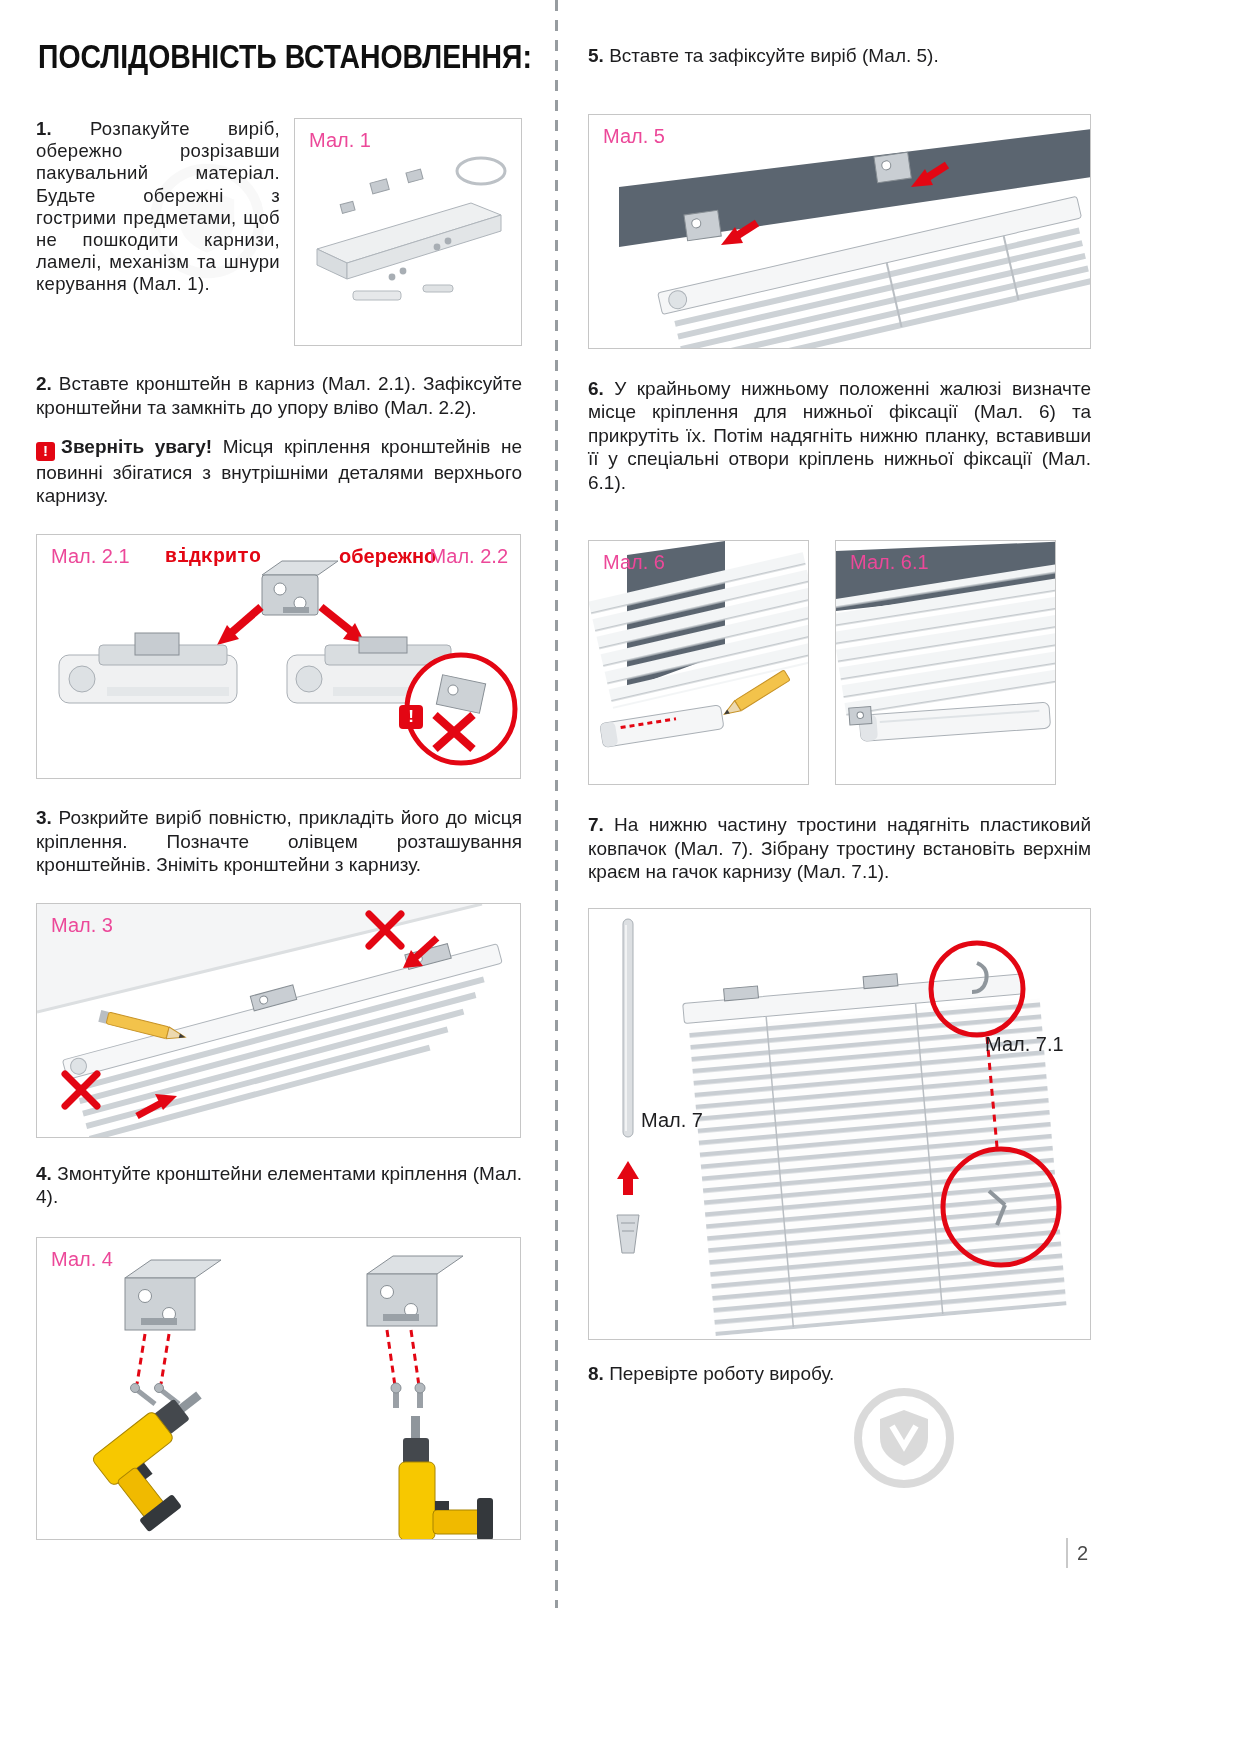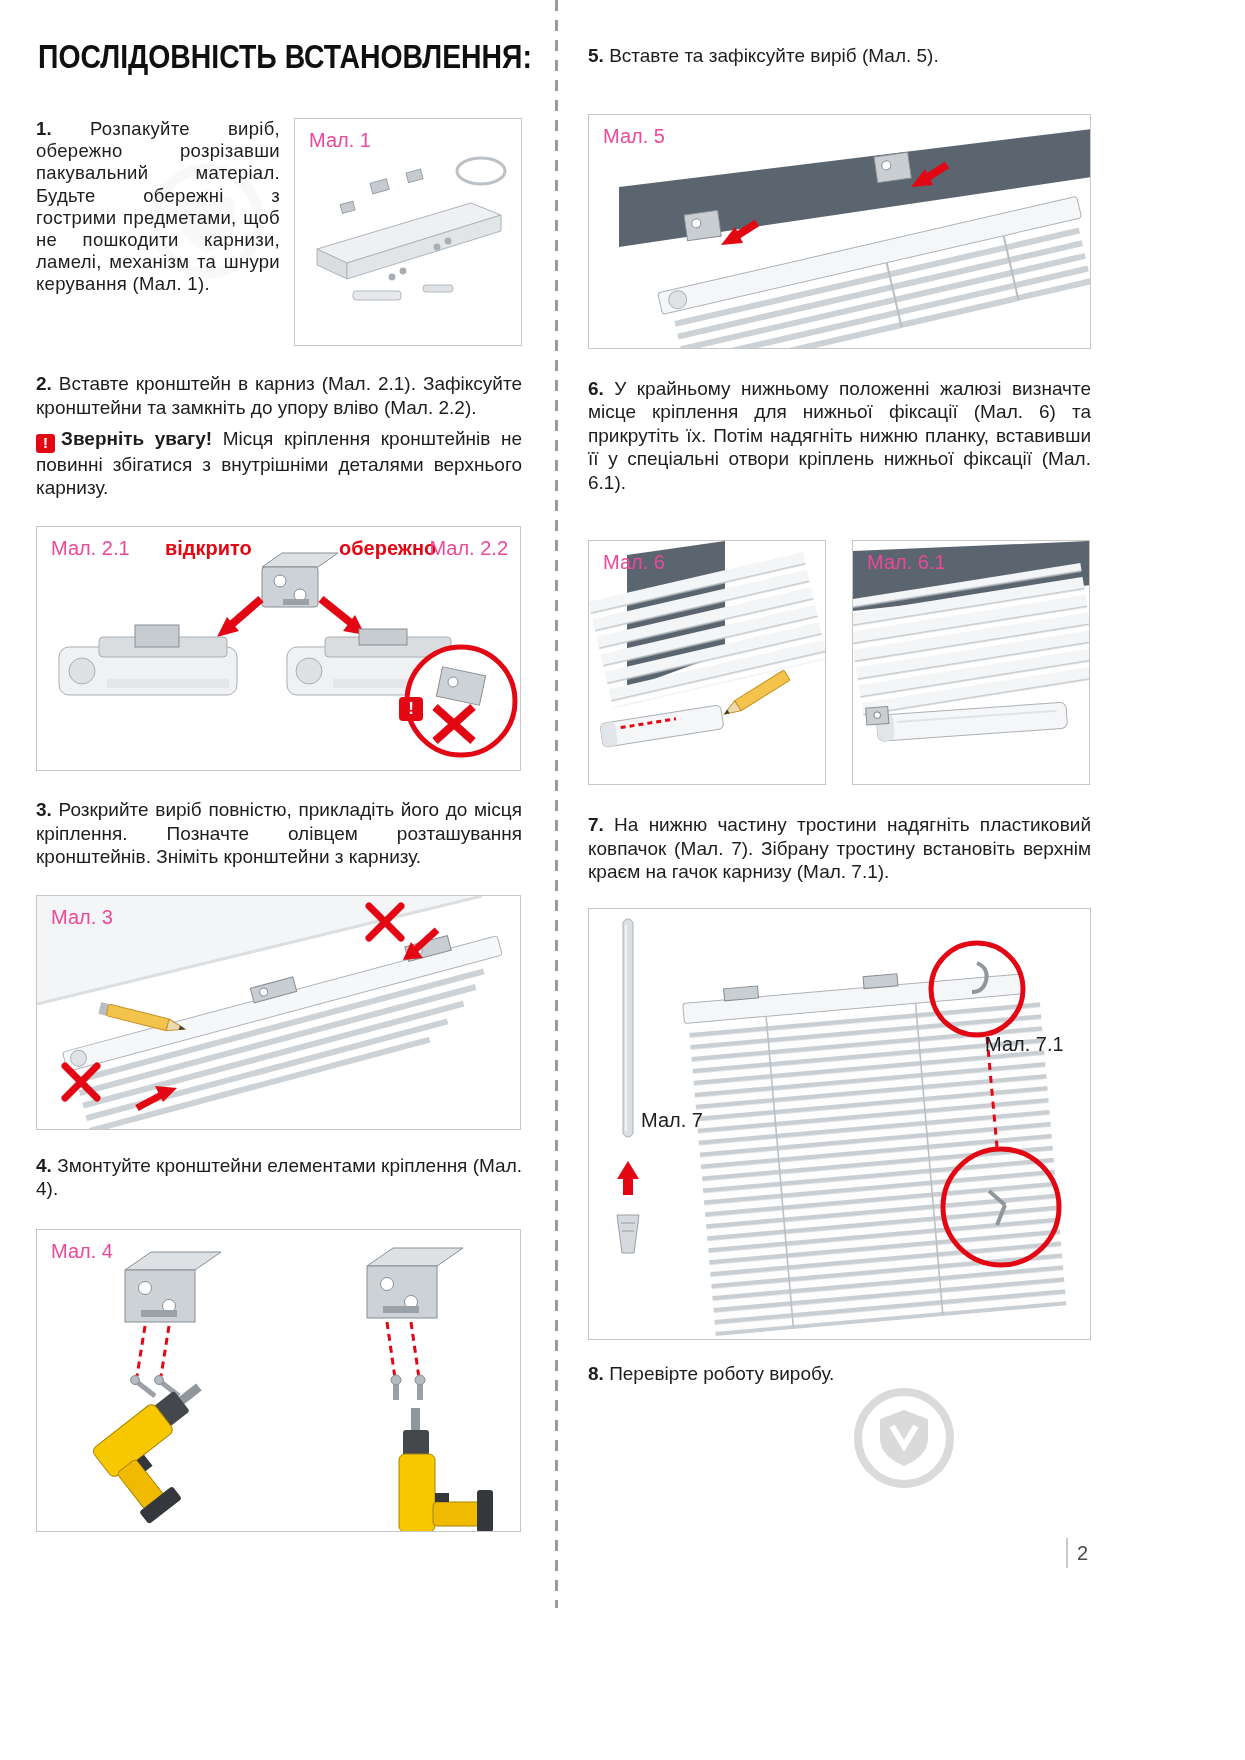--- a/index.html
+++ b/index.html
@@ -19,40 +19,40 @@
 
   .title {
     font-size:33px; font-weight:700; color:#101010; white-space:nowrap;
     transform:scaleX(.86); transform-origin:left center; margin:10px 0 0 2px;
   }
   .step { font-size:19px; line-height:1.24; text-align:justify; color:#1d1d1f; }
   .step .num { font-weight:bold; }
   .s1text { width:252px; font-size:18.5px; line-height:1.2; letter-spacing:.3px; }
   .mt26 { margin-top:26px; } .mt27 { margin-top:27px; } .mt24 { margin-top:24px; }
   .mt28 { margin-top:28px; } .mt22 { margin-top:22px; }
-  .warn { margin-top:8px; }
+  .warn { margin-top:16px; }
   .warn-badge {
     display:inline-flex; width:19px; height:19px; background:#e30613; color:#fff;
     border-radius:3px; align-items:center; justify-content:center;
     font-weight:bold; font-size:15px; vertical-align:-3px; margin-right:6px;
   }
   .row1 { display:flex; gap:14px; margin-top:42px; }
 
   .figbox { position:relative; border:1.6px solid #c6c6c6; background:#fff; overflow:hidden; }
   .figbox svg { position:absolute; left:0; top:0; }
   .figlabel { position:absolute; top:10px; left:14px; font-size:20px; color:#ec4899; z-index:2; }
   .figlabel.right { left:auto; right:12px; }
   .redlabel { position:absolute; top:10px; font-size:20px; font-weight:bold; color:#e30613; z-index:2; }
   .fig1 { width:228px; height:228px; flex:none; }
   .fig2 { width:485px; height:245px; margin-top:26px; }
   .fig3 { width:485px; height:235px; margin-top:26px; }
   .fig4 { width:485px; height:303px; margin-top:28px; }
   .fig5 { width:503px; height:235px; margin-top:46px; }
   .figrow { display:flex; gap:26px; margin-top:46px; }
-  .fig6, .fig61 { width:238px; height:245px; flex:none; }
+  .fig6, .fig61 { width:221px; height:245px; flex:none; }
   .fig7 { width:503px; height:432px; margin-top:24px; }
 
   .alert-badge {
     position:absolute; left:362px; top:170px; width:24px; height:24px;
     background:#e30613; color:#fff; border-radius:4px; z-index:3;
     display:flex; align-items:center; justify-content:center;
     font-weight:bold; font-size:17px;
   }
   .fig7-label  { position:absolute; left:52px;  top:200px; font-size:20px; color:#1d1d1f; z-index:2; }
   .fig71-label { position:absolute; left:396px; top:124px; font-size:20px; color:#1d1d1f; z-index:2;text-align:right; }
@@ -102,21 +102,21 @@
         <rect x="128" y="166" width="30" height="7" rx="3" fill="#dfe2e4" stroke="#b3b9be"></rect>
       </svg>
     </figure>
   </div>
 
   <p class="step mt26"><b class="num">2.</b> <span>Вставте кронштейн в карниз (Мал. 2.1). Зафіксуйте кронштейни та замкніть до упору вліво (Мал. 2.2).</span></p>
   <p class="step warn"><span class="warn-badge">!</span><b>Зверніть увагу!</b> <span>Місця кріплення кронштейнів не повинні збігатися з внутрішніми деталями верхнього карнизу.</span></p>
 
   <figure class="figbox fig2">
     <figcaption class="figlabel">Мал. 2.1</figcaption>
-    <span class="redlabel" style="left:128px;">відкрито</span>
+    <span class="redlabel" style="left:128px;font-family:Liberation Mono, monospace;">відкрито</span>
     <span class="redlabel" style="left:302px;">обережно</span>
     <figcaption class="figlabel right">Мал. 2.2</figcaption>
     <div class="alert-badge">!</div>
     <svg width="485" height="245" viewBox="0 0 485 245">
       <g>
         <polygon points="225,40 245,26 301,26 281,40" fill="#dde1e4" stroke="#878e94"></polygon>
         <rect x="225" y="40" width="56" height="40" rx="3" fill="#cdd2d6" stroke="#878e94"></rect>
         <circle cx="243" cy="54" r="6" fill="#fff" stroke="#878e94"></circle>
         <circle cx="263" cy="68" r="6" fill="#fff" stroke="#878e94"></circle>
         <rect x="246" y="72" width="26" height="6" fill="#9aa1a7"></rect>

